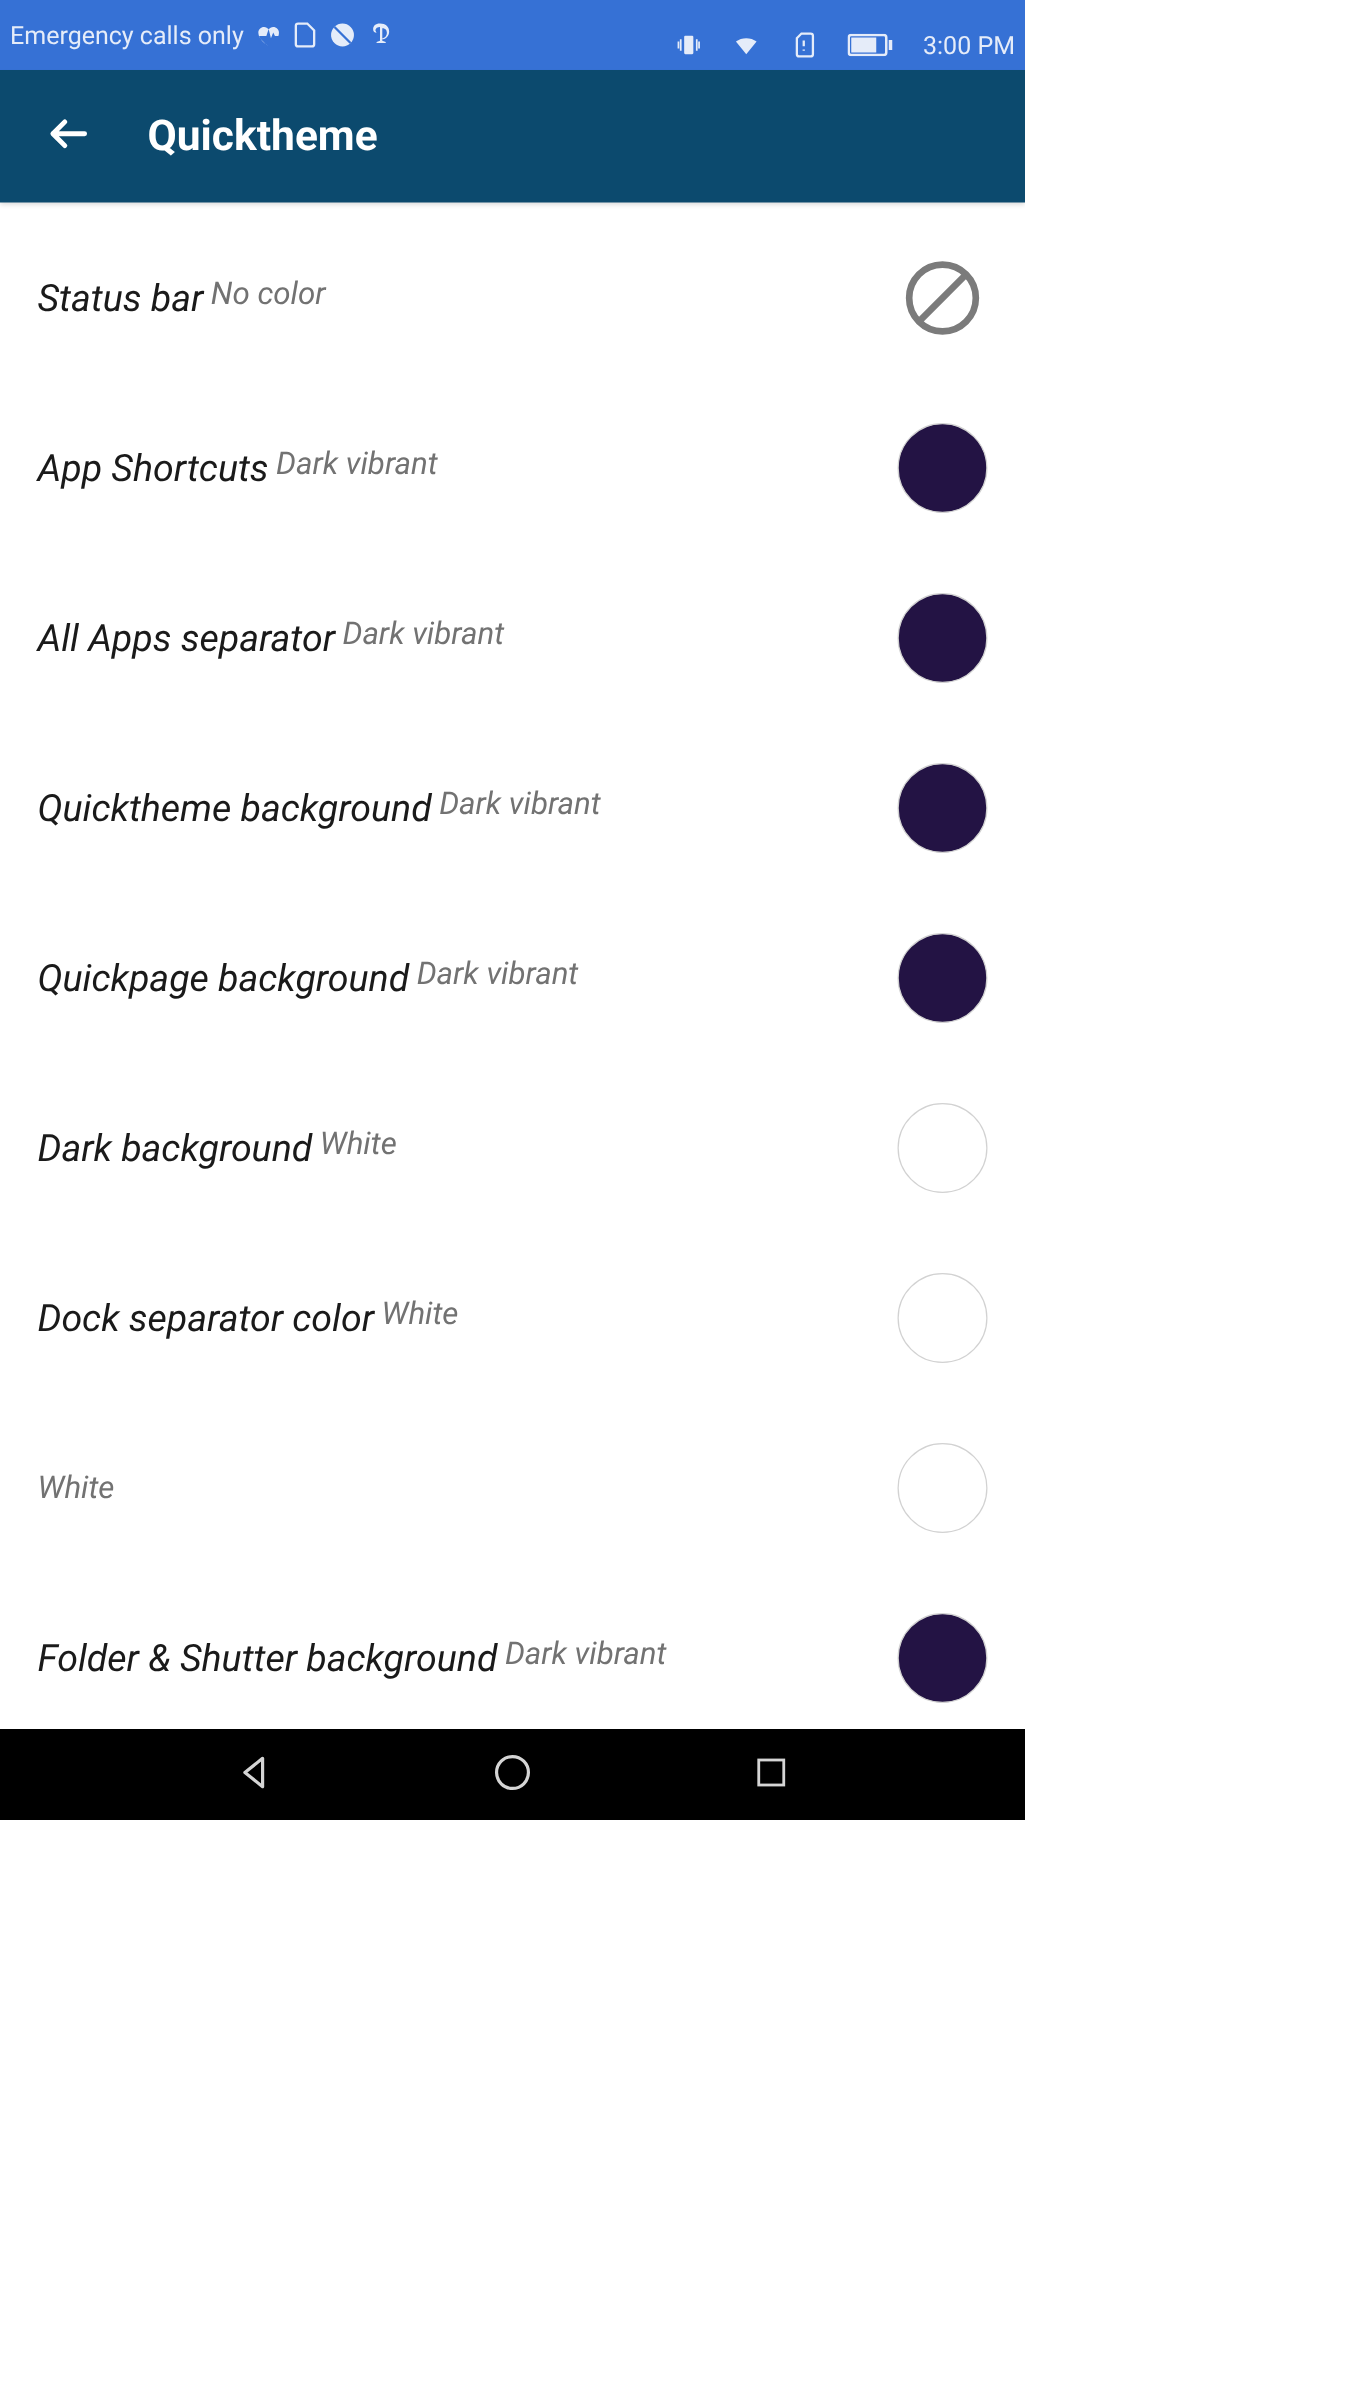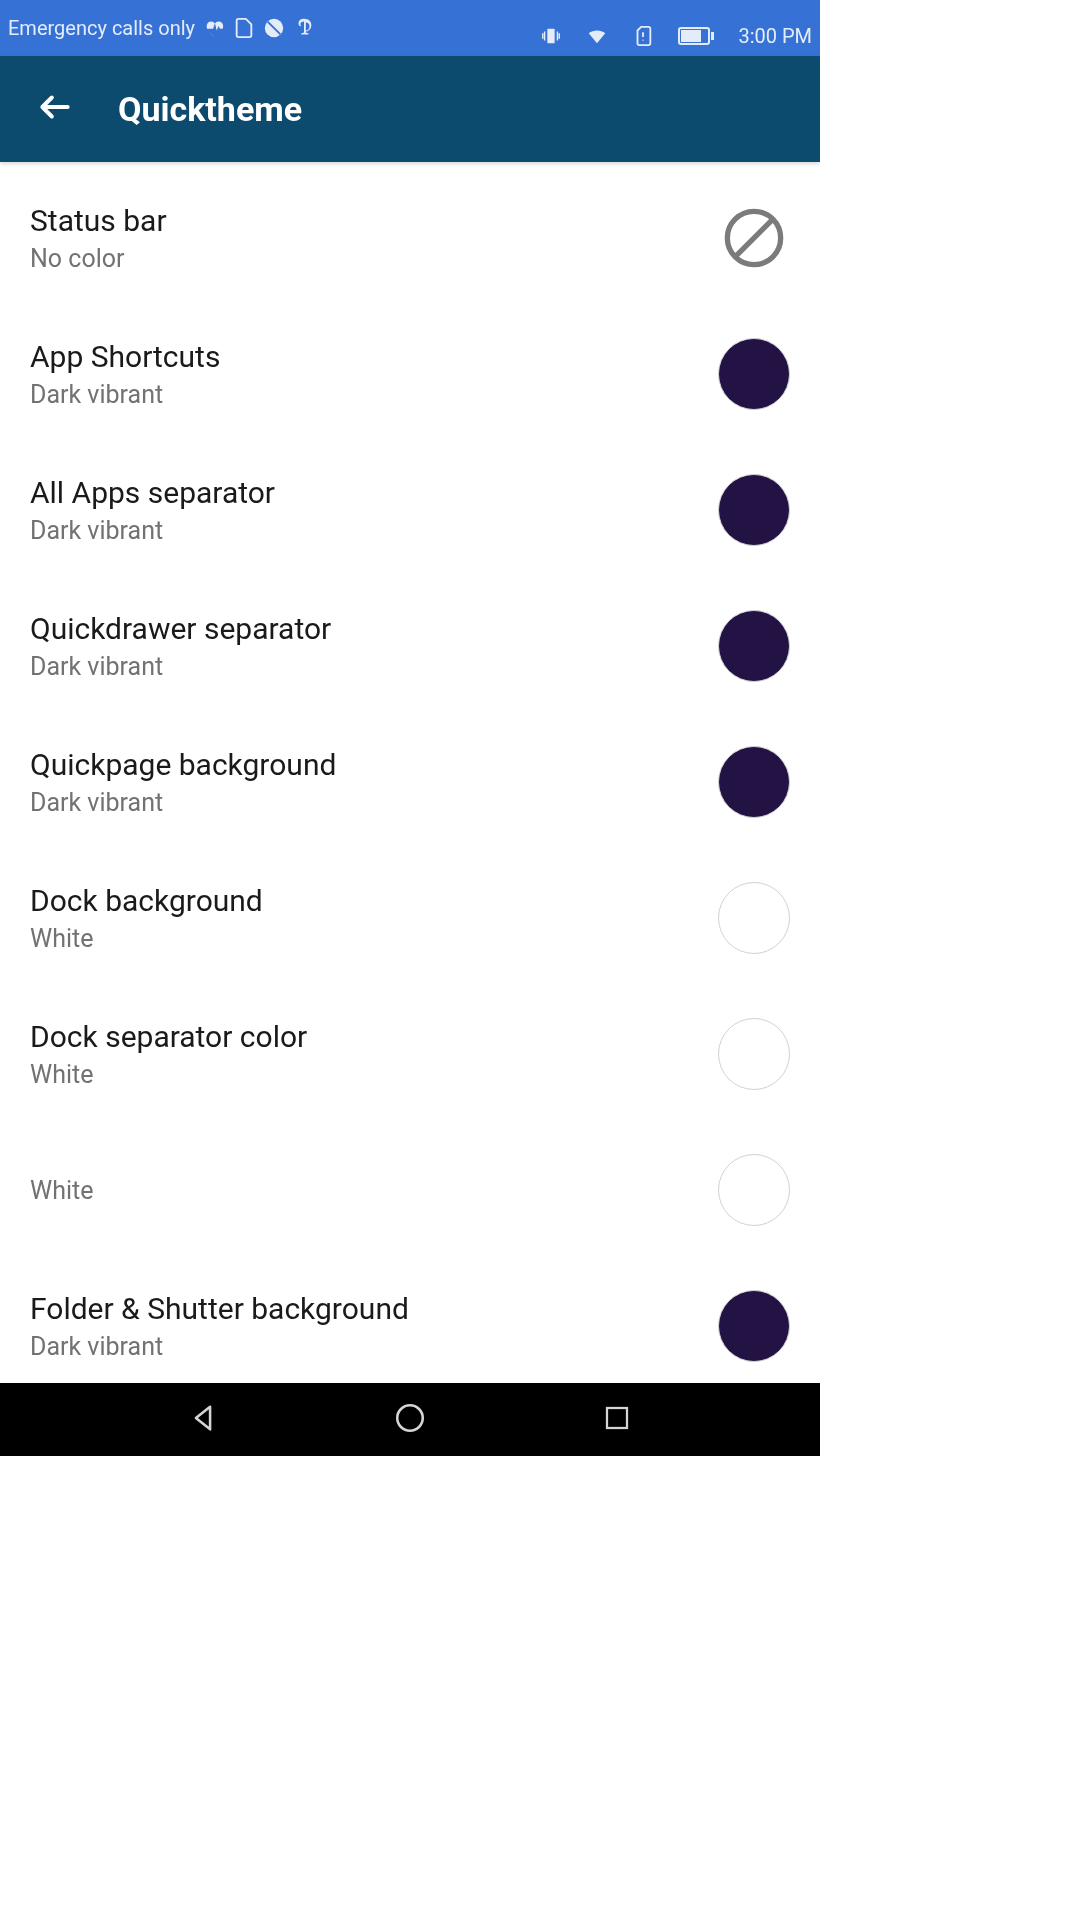--- a/index.html
+++ b/index.html
@@ -83,22 +83,23 @@
     .setting-row {
       display: flex;
       align-items: center;
       justify-content: space-between;
       padding: 24px 30px 24px 30px;
       cursor: pointer;
       min-height: 136px;
     }
     .setting-text {
       display: flex;
-      flex-direction: column;
+      flex-direction: row;
       gap: 6px;
+      font-style: italic;
     }
     .setting-title {
       font-size: 30px;
       color: #1a1a1a;
       font-weight: 400;
     }
     .setting-subtitle {
       font-size: 25px;
       color: #727272;
       font-weight: 400;
@@ -228,35 +229,35 @@
       </div>
       <div class="setting-row">
         <div class="setting-text">
           <div class="setting-title">All Apps separator</div>
           <div class="setting-subtitle">Dark vibrant</div>
         </div>
         <div class="color-swatch" style="background: rgb(35, 19, 68);"></div>
       </div>
       <div class="setting-row">
         <div class="setting-text">
-          <div class="setting-title">Quickdrawer separator</div>
+          <div class="setting-title">Quicktheme background</div>
           <div class="setting-subtitle">Dark vibrant</div>
         </div>
         <div class="color-swatch" style="background: rgb(35, 19, 68);"></div>
       </div>
       <div class="setting-row">
         <div class="setting-text">
           <div class="setting-title">Quickpage background</div>
           <div class="setting-subtitle">Dark vibrant</div>
         </div>
         <div class="color-swatch" style="background: rgb(35, 19, 68);"></div>
       </div>
       <div class="setting-row">
         <div class="setting-text">
-          <div class="setting-title">Dock background</div>
+          <div class="setting-title">Dark background</div>
           <div class="setting-subtitle">White</div>
         </div>
         <div class="color-swatch" style="background: rgb(255, 255, 255);"></div>
       </div>
       <div class="setting-row">
         <div class="setting-text">
           <div class="setting-title">Dock separator color</div>
           <div class="setting-subtitle">White</div>
         </div>
         <div class="color-swatch" style="background: rgb(255, 255, 255);"></div>

